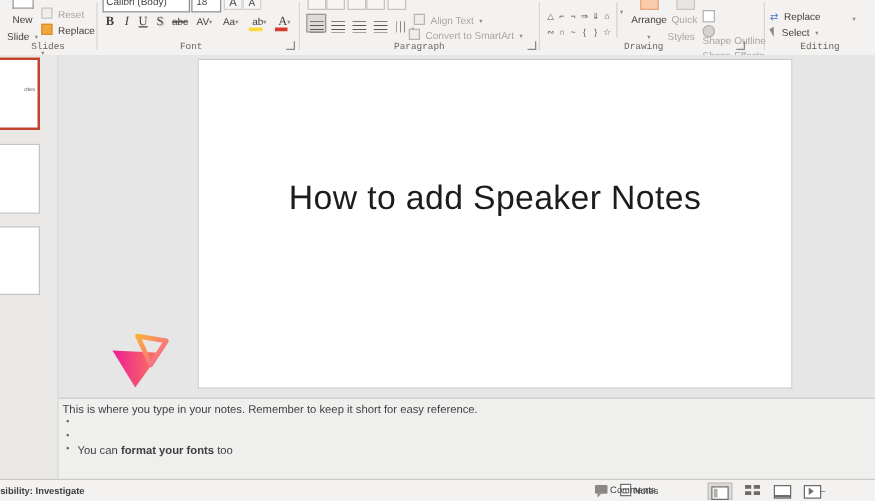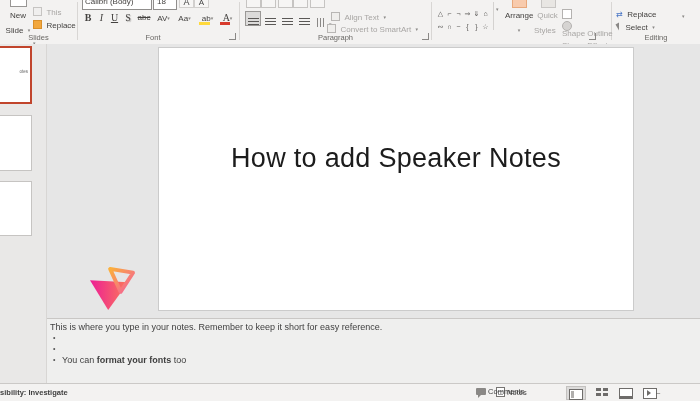--- a/index.html
+++ b/index.html
@@ -1,21 +1,21 @@
 <!DOCTYPE html>
 <html><head>
 <meta charset="utf-8">
 <style>
   html,body{margin:0;padding:0;background:#fff;font-family:"Liberation Sans",sans-serif;}
   #screen{position:relative;width:700px;height:401px;overflow:hidden;background:#e6e6e6;font-family:"Liberation Sans",sans-serif;}
 
   
   #ribbon{position:absolute;left:0;top:0;width:700px;height:44px;background:#f3f2f1;border-bottom:1px solid #cfcdcb;overflow:hidden;}
   .vdiv{position:absolute;top:2px;height:38px;width:1px;background:#d8d6d4;}
-  .grplabel{position:absolute;bottom:2px;font-size:7.5px;color:#696764;text-align:center;}
+  .grplabel{position:absolute;bottom:2px;font-size:7.5px;color:#696764;text-align:center;font-family:Liberation Mono, monospace;}
   .dlg{position:absolute;width:6px;height:6px;border-right:1px solid #8a8886;border-bottom:1px solid #8a8886;}
   .rbtxt{font-size:8px;color:#444240;white-space:nowrap;}
   .dis{color:#a8a6a4;}
   .chev{font-size:5px;color:#8a8886;vertical-align:1px;}
   .rbbtn{position:absolute;cursor:default;}
   .cuticon{position:absolute;background:#fff;border:1px solid #989694;border-top:none;}
 
   
   .fbtn{position:absolute;top:10px;height:17px;text-align:center;line-height:16px;font-size:10px;color:#444240;}
   .serif{font-family:"Liberation Serif",serif;}
@@ -79,21 +79,21 @@
     <div class="rbbtn" style="left:3px;top:0;width:30px;height:31px">
       <div class="cuticon" style="left:7px;top:0;width:15px;height:6px"></div>
       <div class="rbtxt" style="position:absolute;left:0;top:11px;width:100%;text-align:center">New</div>
       <div style="position:absolute;left:0;top:19px;width:100%;text-align:center">
         <span class="rbtxt">Slide</span>
         <span class="chev">▾</span>
       </div>
     </div>
     <div class="rbbtn" style="left:33px;top:1px;width:42px;height:12px">
       <span class="sq" style="background:#f0efee;border-color:#c6c4c2"></span>
-      <span class="rbtxt dis">This</span>
+      <span class="rbtxt dis">Reset</span>
     </div>
     <div class="rbbtn" style="left:33px;top:14px;width:46px;height:13px">
       <span class="sq" style="background:#f2a73d;border-color:#d98f2b"></span>
       <span class="rbtxt">Replace</span>
       <span class="chev">▾</span>
     </div>
     <div class="grplabel" style="left:0;width:77px">Slides</div>
 
     <div class="rbbtn" style="left:82px;top:-7px;width:68px;height:15px;background:#fff;border:1px solid #908e8c;overflow:hidden">
       <span class="rbtxt" style="position:absolute;left:2px;top:3px">Calibri (Body)</span>
@@ -177,20 +177,21 @@
     <div class="rbbtn" style="left:562px;top:4px;width:50px;height:10px">
       <span class="so-icon"></span>
       <span class="rbtxt dis">Shape Outline</span>
       
     </div>
     <div class="rbbtn" style="left:562px;top:16px;width:50px;height:10px">
       <span class="se-icon"></span>
       <span class="rbtxt dis">Shape Effects</span>
       
     </div>
+    <div class="grplabel" style="left:432px;width:166px">Drawing</div>
     <div class="dlg" style="left:589px;top:33px"></div>
 
     <div class="rbbtn" style="left:616px;top:3px;width:58px;height:11px">
       <span class="repl-icon">⇄</span>
       <span class="rbtxt">Replace</span>
     </div>
     <div class="rbbtn" style="left:682px;top:5px;width:12px;height:9px">
       <span class="chev">▾</span>
     </div>
     <div class="rbbtn" style="left:617px;top:16px;width:48px;height:11px">

